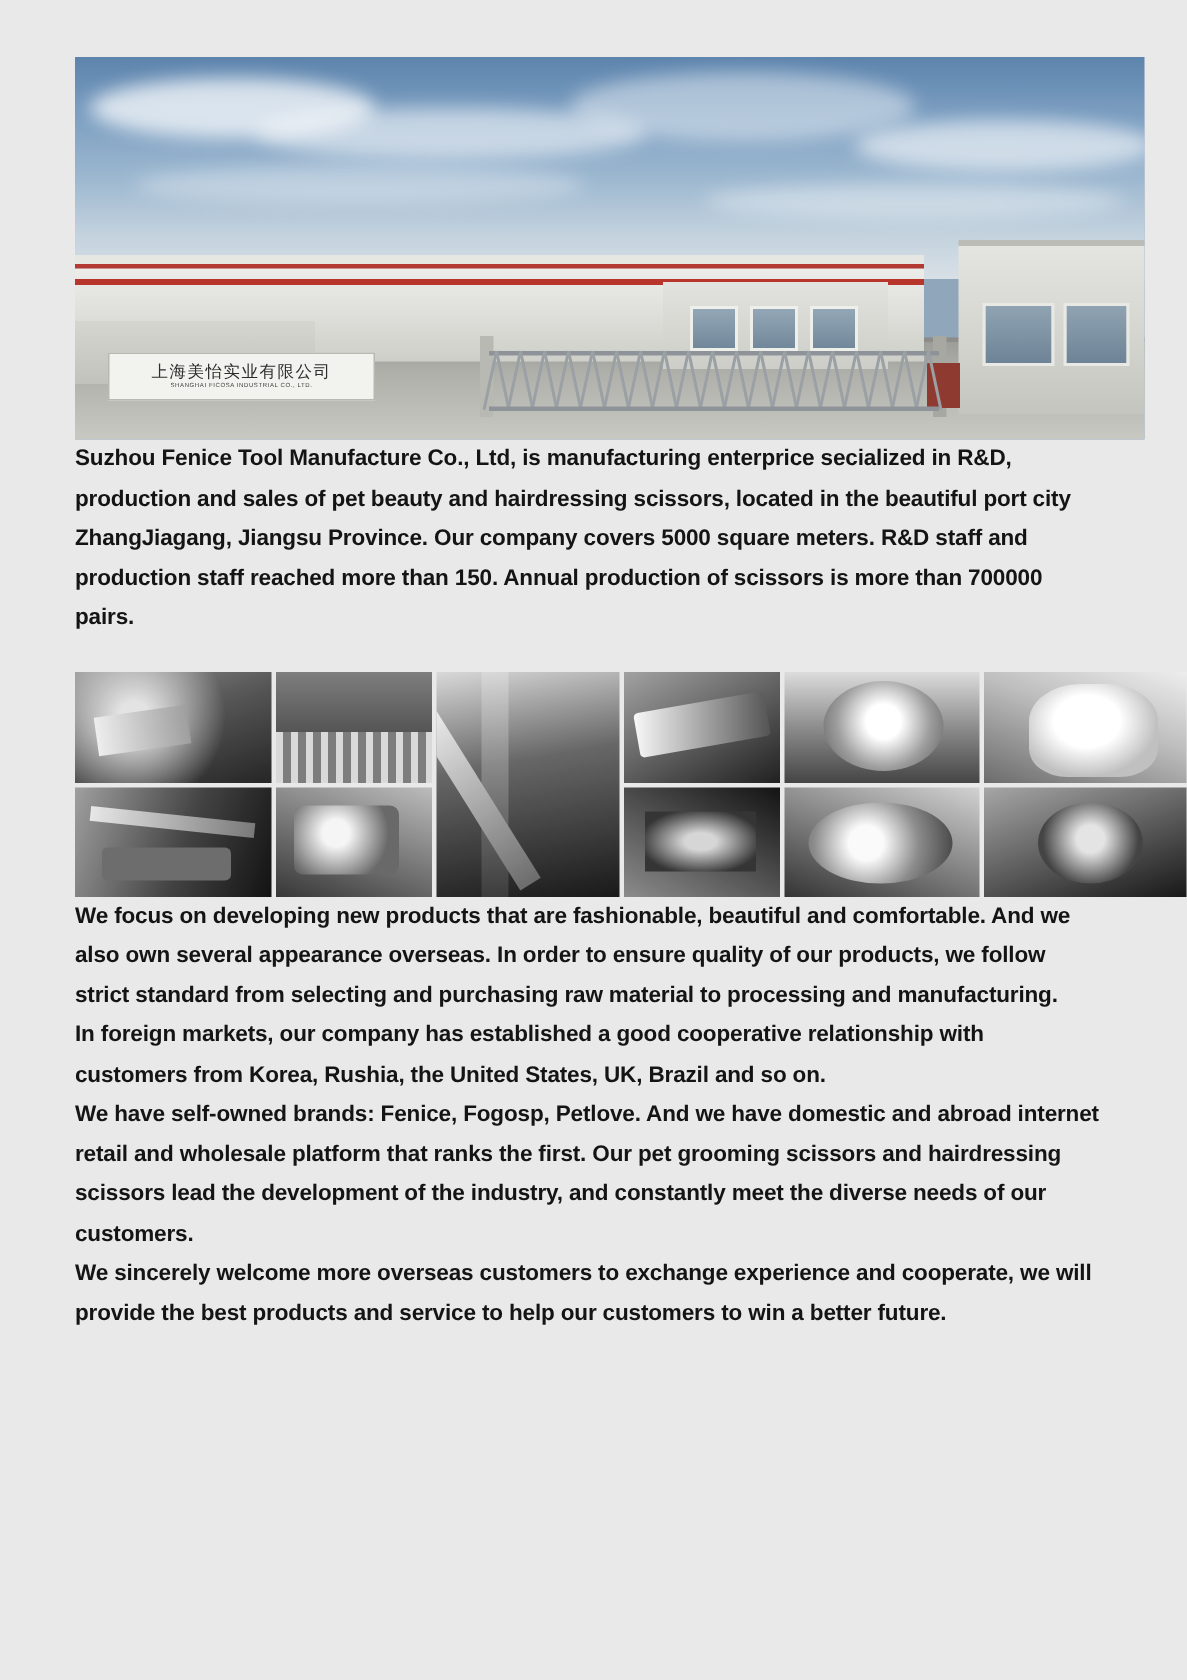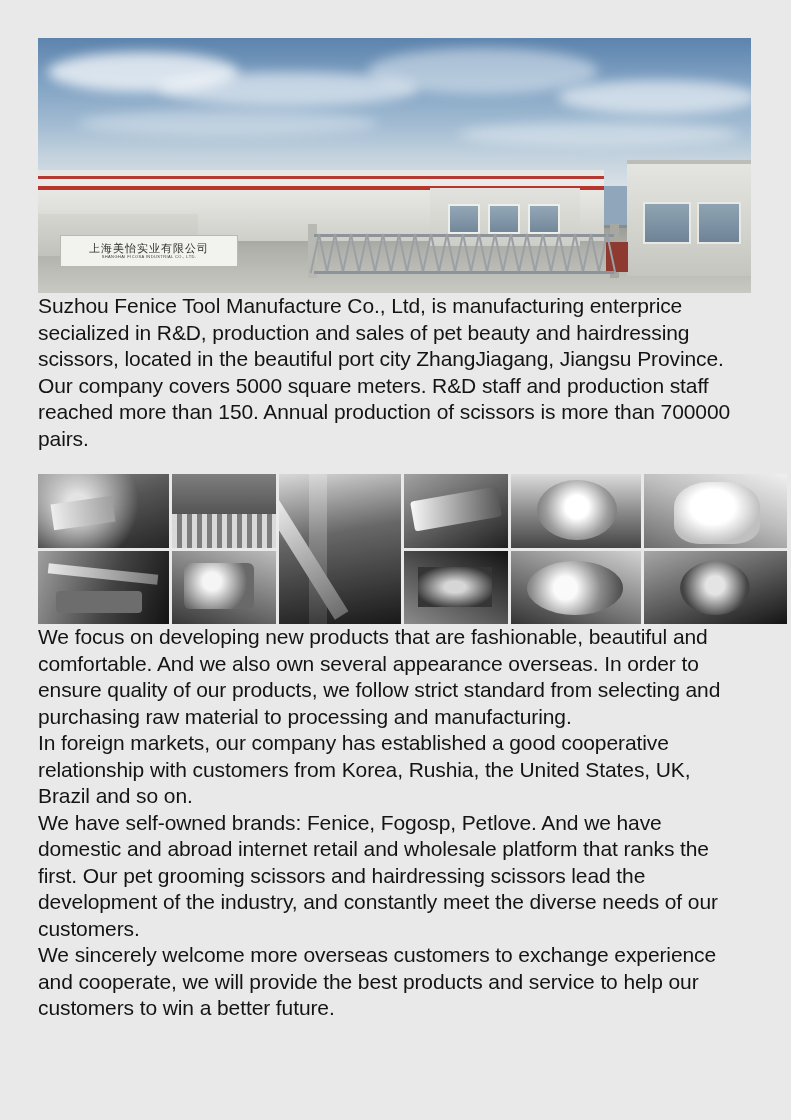--- a/index.html
+++ b/index.html
@@ -11,21 +11,21 @@
     width: 791px;
     height: 1120px;
     font-family: "Liberation Sans", sans-serif;
     color: #1a1a1a;
     overflow: hidden;
   }
   .page {
     width: 773px;
     height: 1120px;
     box-sizing: border-box;
-    padding: 38px 40px 20px 38px;
+    padding: 38px 40px 20px 50px;
     background: #e9e9e9;
   }
 
   
   .hero {
     position: relative;
     width: 713px;
     height: 255px;
     overflow: hidden;
     background: #8fa6bb;
@@ -197,24 +197,25 @@
     left: 568px;
     top: 204px;
     width: 22px;
     height: 30px;
     background: #8f3a31;
   }
 
   
   p.body {
     margin: 0;
-    font-size: 21px;
+    font-size: 15px;
     line-height: 26.5px;
     letter-spacing: -0.1px;
     color: #141414;
+    font-weight: bold;
   }
   .p-intro { margin-top: 18px; }
   .p-gap   { margin-top: 22px; }
 
   
   .strip {
     margin-top: 22px;
     width: 713px;
     height: 150px;
     display: flex;

